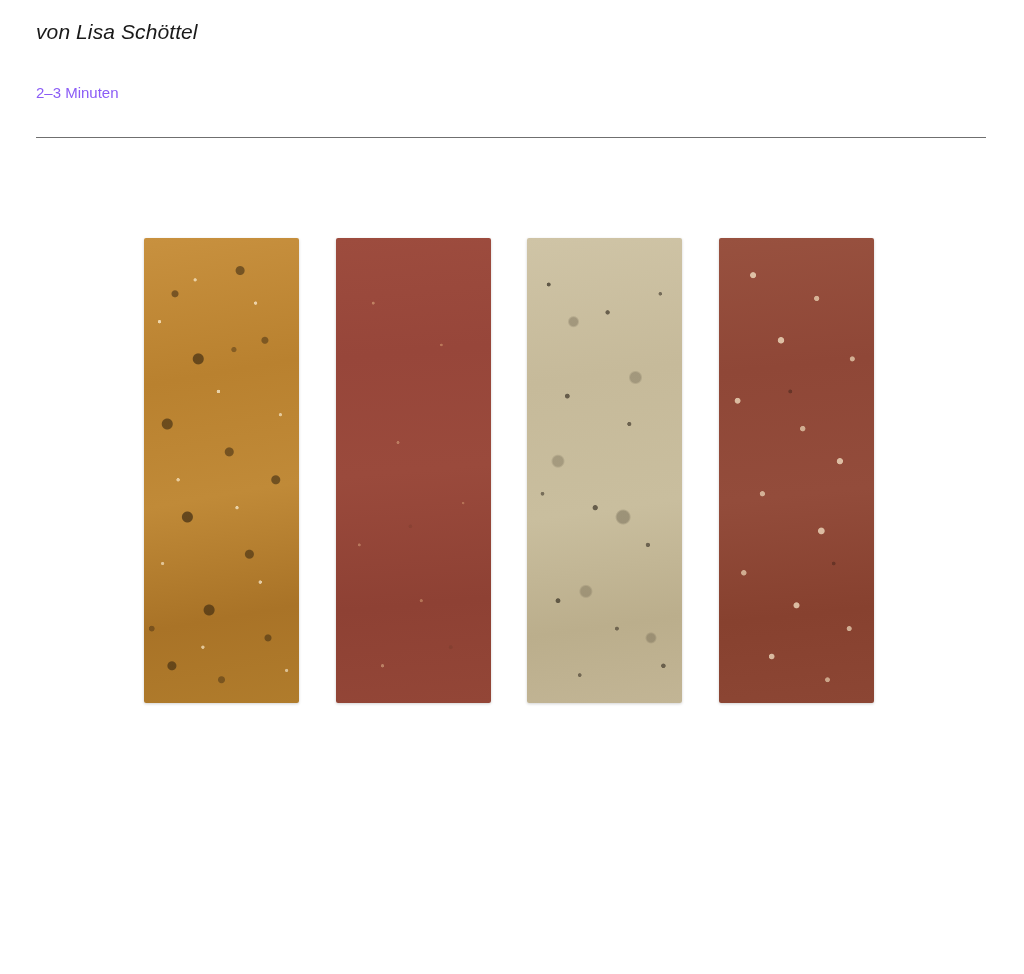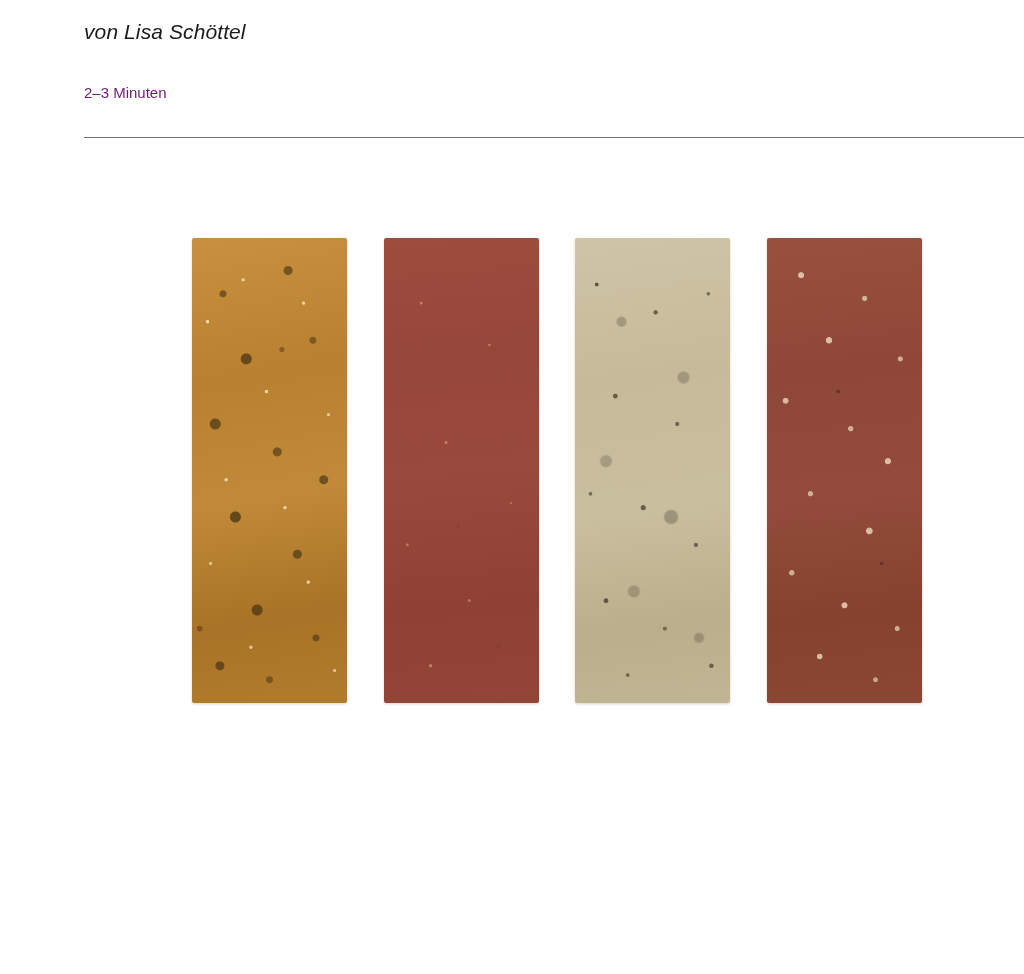--- a/index.html
+++ b/index.html
@@ -12,37 +12,36 @@
     height: 974px;
     overflow: hidden;
     font-family: "Liberation Sans", sans-serif;
     color: #111111;
   }
   .page {
     position: relative;
     width: 960px;
     height: 974px;
     background: #ffffff;
-    padding-left: 48px;
   }
   .article {
     padding: 18px 36px 0 36px;
   }
   .byline {
     font-style: italic;
     font-size: 21px;
     line-height: 28px;
     color: #1a1a1a;
     margin: 0 0 0 0;
     letter-spacing: 0.1px;
   }
   .readtime {
     font-size: 15px;
     line-height: 22px;
-    color: #701a75;
+    color: #8b5cf6;
     margin: 36px 0 0 0;
   }
   .rule {
     height: 1px;
     background: #6f6f6f;
     margin: 33px 0 0 0;
     width: 950px;
   }
   .lede {
     font-size: 25px;

